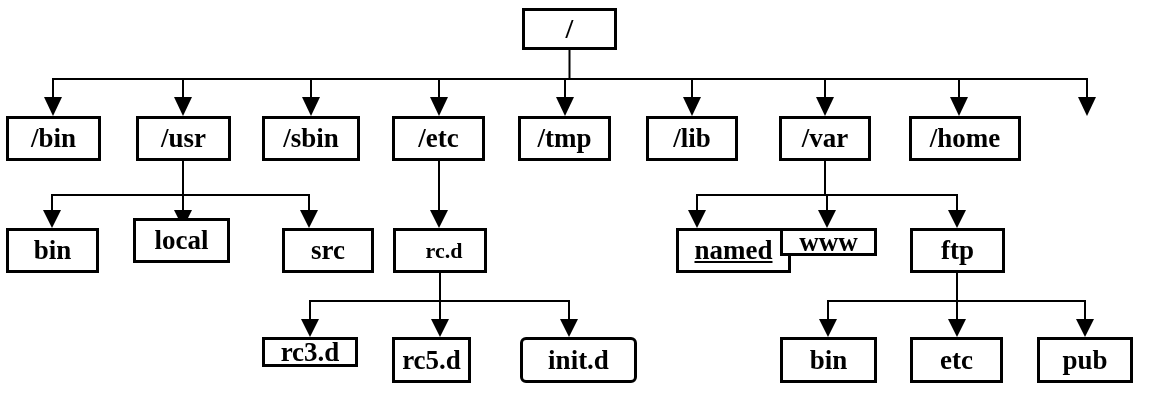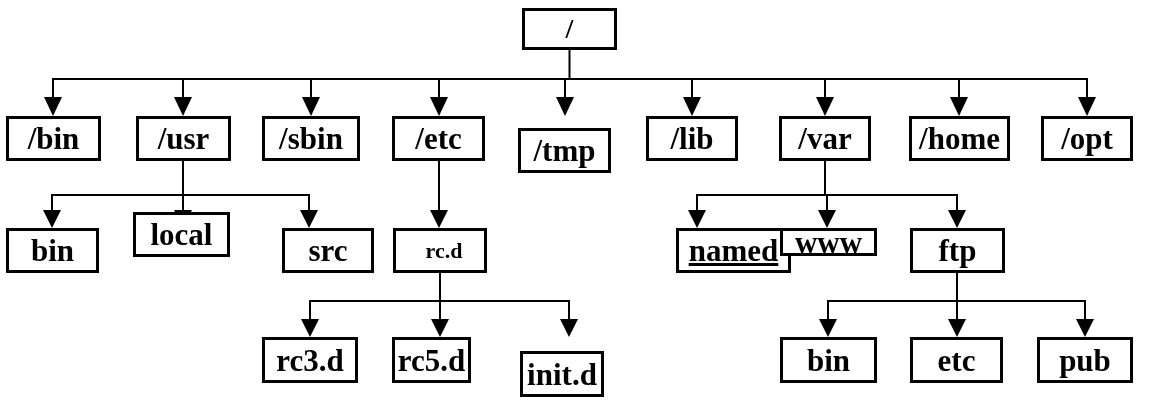--- a/index.html
+++ b/index.html
@@ -13,21 +13,21 @@
   .connectors { position:absolute; left:0; top:0; width:1174px; height:400px; }
   .connectors line { stroke:#000000; stroke-width:2; stroke-linecap:square; }
   .connectors polygon { fill:#000000; stroke:none; }
   .node {
     position:absolute;
     box-sizing:border-box;
     background:#ffffff;
     border:3px solid #000000;
     display:flex; align-items:center; justify-content:center;
     font-weight:bold;
-    font-size:31px;
+    font-size:27px;
     color:#000000;
     white-space:nowrap;
     line-height:1;
   }
   .node.small { font-size:22px;padding-left:8px; }
   .node.root { font-size:28px; }
 </style>
 </head>
 <body>
 
@@ -107,34 +107,33 @@
         <polygon points="1076,319 1094,319 1085,337"></polygon>
     </g>
   </svg>
 
   <div class="node root" style="left:522px; top:8px;  width:95px; height:42px;">/</div>
 
   <div class="node" style="left:6px;    top:116px; width:95px;  height:45px;">/bin</div>
   <div class="node" style="left:136px;  top:116px; width:95px;  height:45px;">/usr</div>
   <div class="node" style="left:262px;  top:116px; width:98px;  height:45px;">/sbin</div>
   <div class="node" style="left:392px;  top:116px; width:93px;  height:45px;">/etc</div>
-  <div class="node" style="left:518px;  top:116px; width:93px;  height:45px;margin-top:12px;">/tmp</div>
+  <div class="node" style="left:518px;  top:116px; width:93px;  height:45px;">/tmp</div>
   <div class="node" style="left:779px;  top:116px; width:92px;  height:45px;">/var</div>
   <div class="node" style="left:646px;  top:116px; width:92px;  height:45px;">/lib</div>
-  <div class="node" style="left:909px;  top:116px; width:101px; height:45px;">/home</div>
-  <div class="node" style="left:1041px; top:116px; width:92px;  height:45px;">/opt</div>
+  <div class="node" style="left:909px;  top:116px; width:112px; height:45px;">/home</div>
 
   <div class="node" style="left:6px;   top:228px; width:93px;  height:45px;">bin</div>
-  <div class="node" style="left:133px; top:212px; width:97px;  height:45px;">local</div>
+  <div class="node" style="left:133px; top:218px; width:97px;  height:45px;">local</div>
   <div class="node" style="left:263px; top:228px; width:92px;  height:45px;margin-left:19px;">src</div>
   <div class="node small" style="left:393px; top:228px; width:94px; height:45px;">rc.d</div>
   <div class="node" style="left:676px; top:228px; width:115px; height:45px;text-decoration:underline;">named</div>
   <div class="node" style="left:780px; top:228px; width:97px;  height:28px;">www</div>
   <div class="node" style="left:910px; top:228px; width:95px;  height:45px;">ftp</div>
 
-  <div class="node" style="left:262px;  top:337px; width:96px; height:46px;">rc3.d</div>
+  <div class="node" style="left:262px;  top:337px; width:96px; height:30px;">rc3.d</div>
   <div class="node" style="left:392px;  top:337px; width:79px; height:46px;">rc5.d</div>
-  <div class="node" style="left:520px;  top:351px; width:84px; height:46px;">init.d</div>
+  <div class="node" style="left:520px;  top:337px; width:117px; height:46px;border-radius:6px;">init.d</div>
   <div class="node" style="left:780px;  top:337px; width:97px; height:46px;">bin</div>
   <div class="node" style="left:910px;  top:337px; width:93px; height:46px;">etc</div>
   <div class="node" style="left:1037px; top:337px; width:96px; height:46px;">pub</div>
 
 </div>
 
 </body></html>

